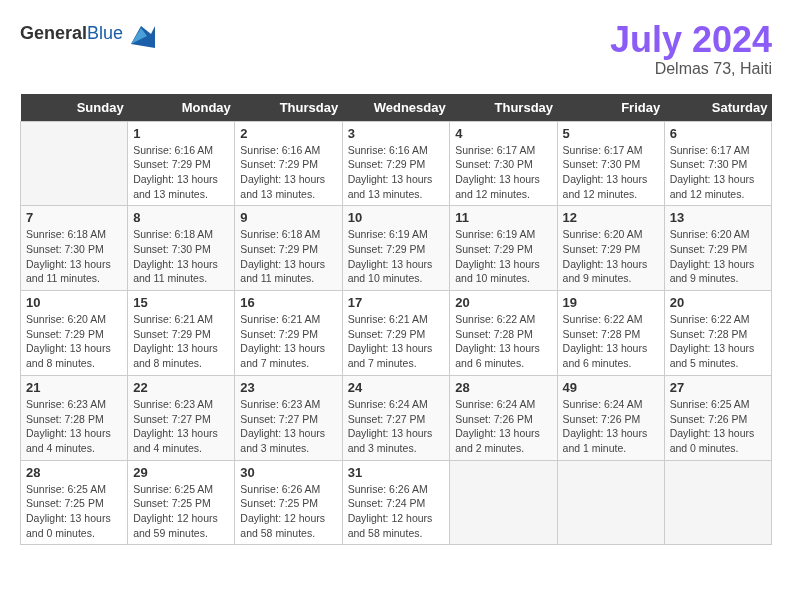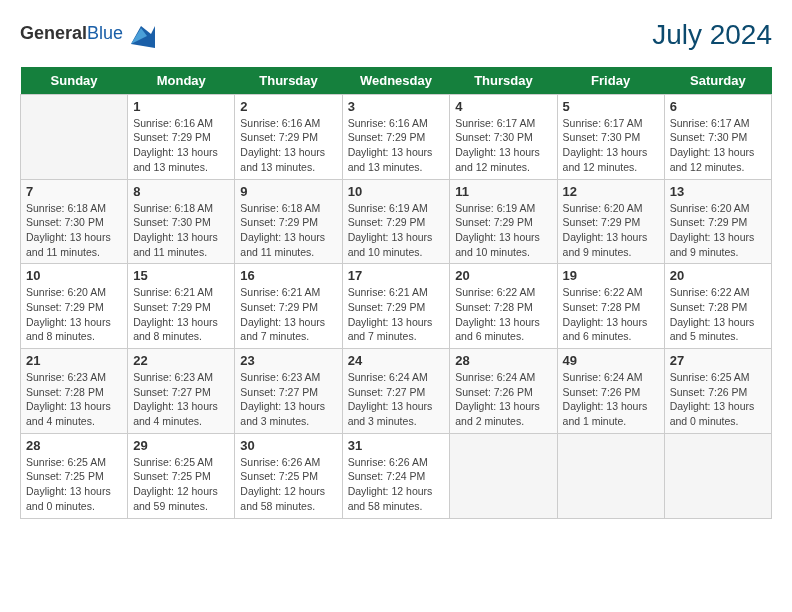--- a/index.html
+++ b/index.html
@@ -28,39 +28,39 @@
     }
     .logo-icon {
       width: 28px;
       height: 28px;
       margin-left: 2px;
     }
     .title-block {
       text-align: right;
     }
     .month-year {
-      font-size: 28px;
-      font-weight: normal;
-      color: #0c4a6e;
+      font-size: 36px;
+      font-weight: bold;
+      color: #8b5cf6;
       line-height: 1.1;
     }
     .location {
       font-size: 16px;
       color: #555;
     }
     .calendar {
       width: 100%;
       border-collapse: collapse;
       font-size: 11px;
     }
     .calendar thead tr th {
-      background-color: #15803d;
+      background-color: #404040;
       color: #fff;
       padding: 6px 4px;
-      text-align: center;
+      text-align: right;
       font-size: 13px;
       font-weight: bold;
     }
     .calendar tbody tr td {
       border: 1px solid #ccc;
       vertical-align: top;
       padding: 4px 5px;
       width: 108px;
       min-height: 70px;
       background: #fff;
@@ -93,20 +93,21 @@
       <span style="font-size:18px;font-weight:bold;color:#333;line-height:1.1;">General</span>
       <span style="font-size:18px;font-weight:normal;color:#1a5fa8;line-height:1.1;">Blue</span>
     </div>
     <svg class="logo-icon" viewBox="0 0 28 28" width="28" height="28">
       <polygon points="4,24 14,6 24,14 28,6 28,28" fill="#1a5fa8"></polygon>
       <polygon points="4,24 14,8 20,16" fill="#4a9fd8"></polygon>
     </svg>
   </div>
   <div class="title-block">
     <div class="month-year">July 2024</div>
+    <div class="location">Delmas 73, Haiti</div>
   </div>
 </div>
 
 <table class="calendar">
   <thead>
     <tr>
       <th>Sunday</th>
       <th>Monday</th>
       <th>Thursday</th>
       <th>Wednesday</th>

